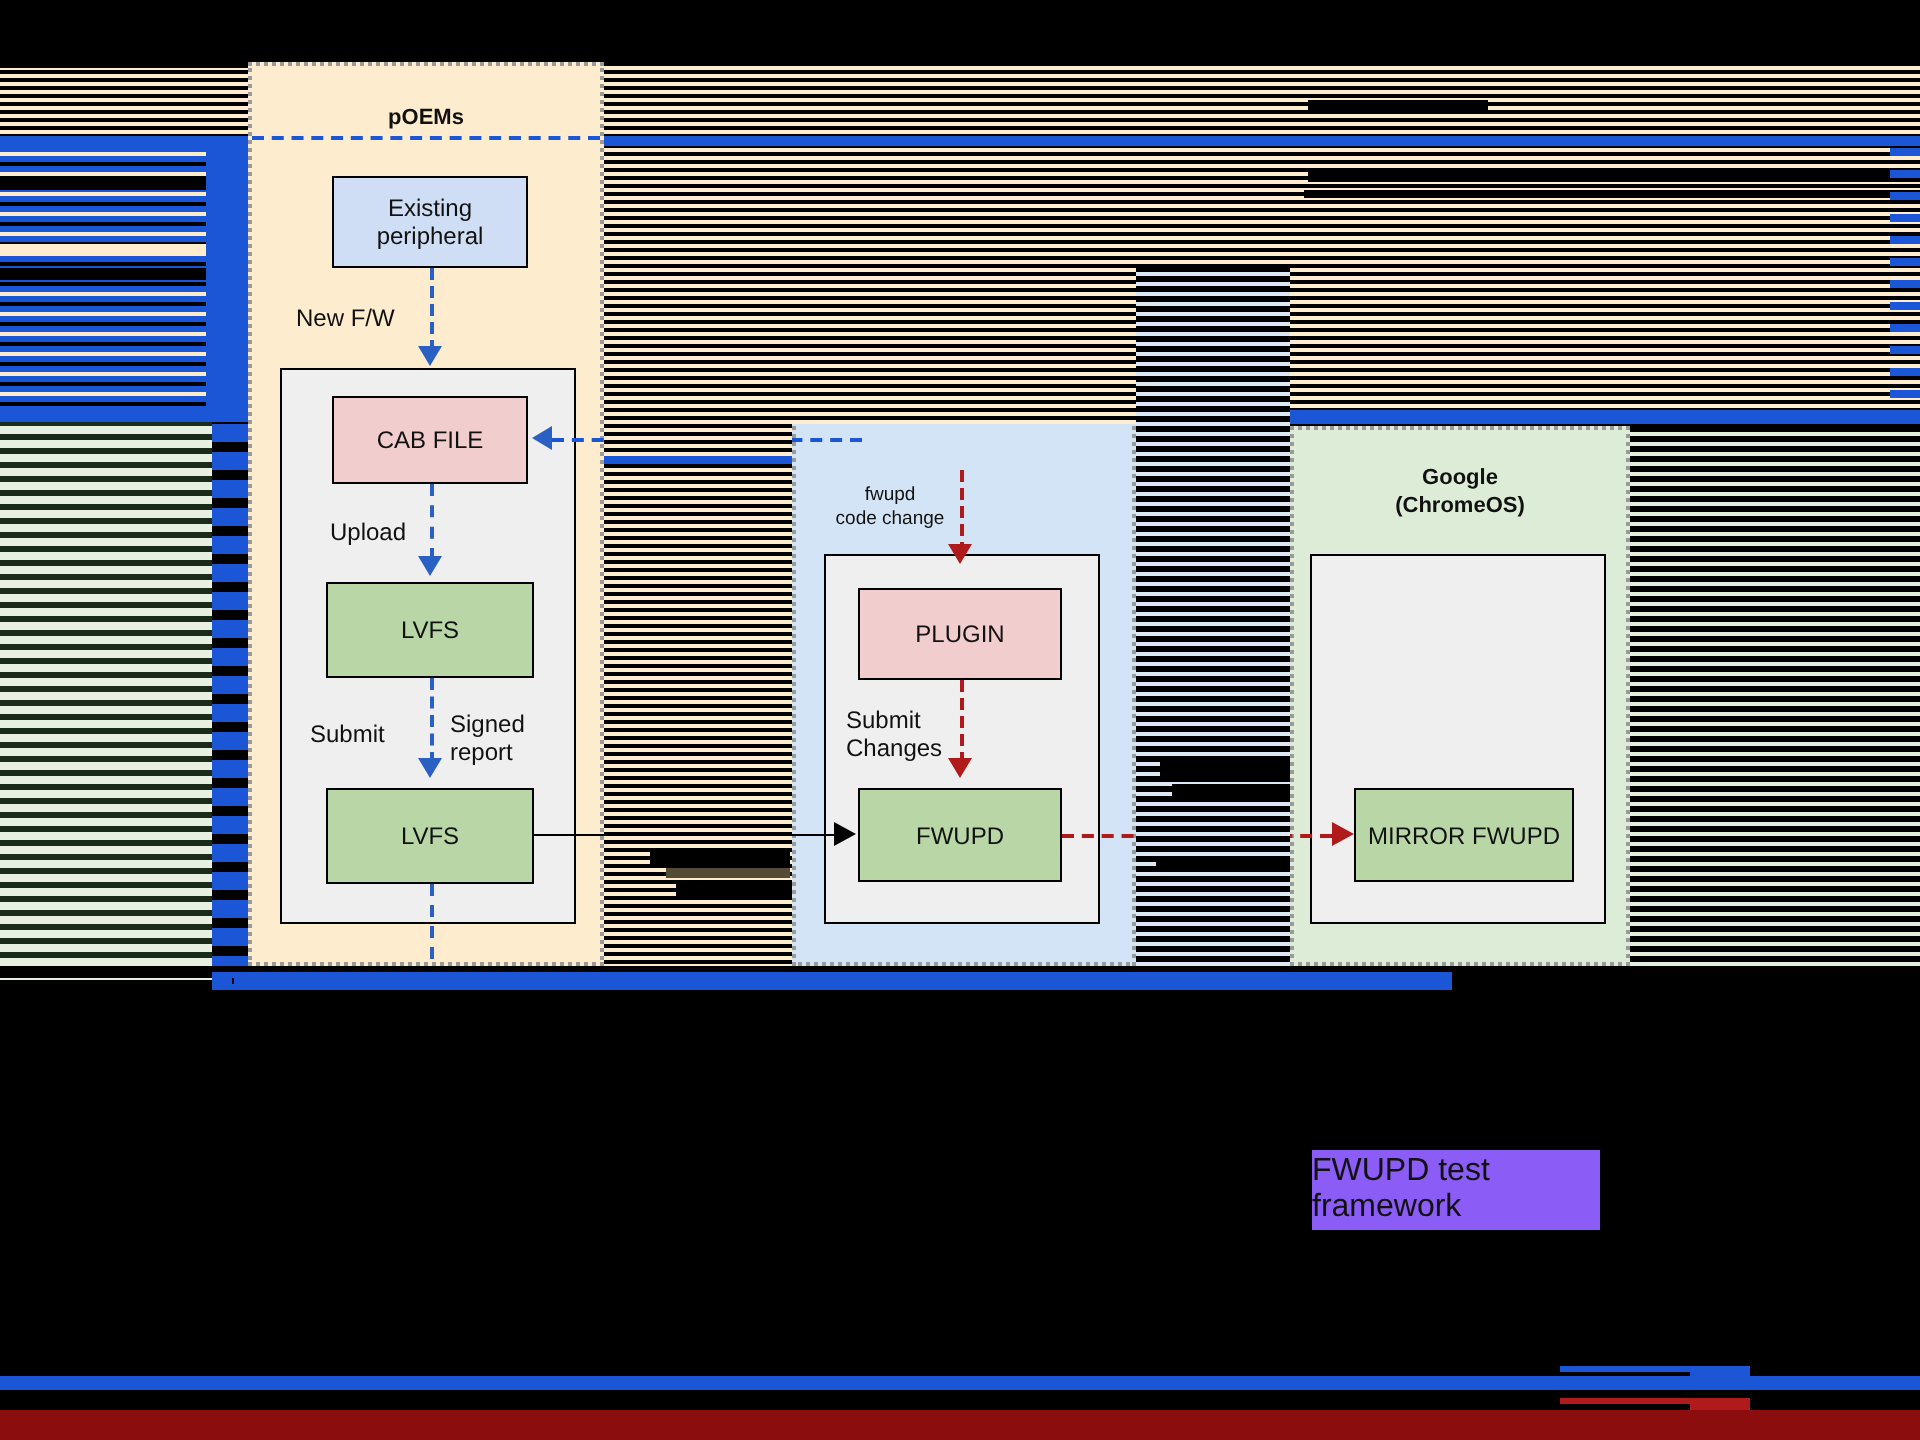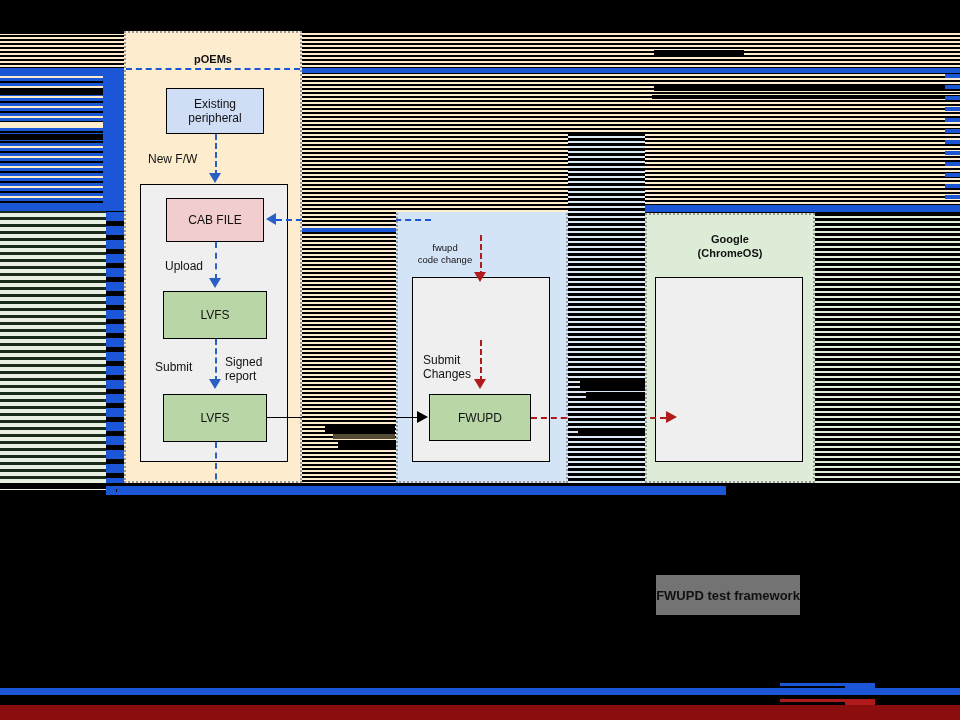--- a/index.html
+++ b/index.html
@@ -33,22 +33,22 @@
   .hline-blue-d{position:absolute;height:0;border-top:2px dashed #1a56d6;}
   .hline-red-d{position:absolute;height:0;border-top:2.5px dashed #b11a1a;}
 
   .arrow{position:absolute;width:0;height:0;}
   .ar-down-blue{border-left:6px solid transparent;border-right:6px solid transparent;border-top:10px solid #2a5fc4;}
   .ar-down-red{border-left:6px solid transparent;border-right:6px solid transparent;border-top:10px solid #b11a1a;}
   .ar-left-blue{border-top:6px solid transparent;border-bottom:6px solid transparent;border-right:10px solid #2a5fc4;}
   .ar-right-black{border-top:6px solid transparent;border-bottom:6px solid transparent;border-left:11px solid #000;}
   .ar-right-red{border-top:6px solid transparent;border-bottom:6px solid transparent;border-left:11px solid #b11a1a;}
 
-  .testbox{position:absolute;background:#737373;display:flex;align-items:center;
-           justify-content:center;font-size:13px;font-weight:bold;color:#111;}
+  .testbox{position:absolute;background:#8b5cf6;display:flex;align-items:center;
+           justify-content:center;font-size:16px;font-weight:normal;color:#111;}
 
   
   #glitch{position:absolute;left:0;top:0;width:960px;height:720px;pointer-events:none;}
   .gstripe{position:absolute;}
 </style>
 </head>
 <body>
 
 <div id="stage">
 
@@ -103,24 +103,26 @@
     <div class="node n-blue" style="left:166px;top:88px;width:98px;height:46px;white-space:pre-line;">Existing
 peripheral</div>
 
     <div class="node n-pink" style="left:166px;top:198px;width:98px;height:44px;">CAB FILE</div>
 
     <div class="node n-green" style="left:163px;top:291px;width:104px;height:48px;">LVFS</div>
 
     <div class="node n-green" style="left:163px;top:394px;width:104px;height:48px;">LVFS</div>
 
 
+    <div class="node n-pink" style="left:429px;top:294px;width:102px;height:46px;">PLUGIN</div>
 
     <div class="node n-green" style="left:429px;top:394px;width:102px;height:47px;">FWUPD</div>
 
 
+    <div class="node n-green" style="left:677px;top:394px;width:110px;height:47px;">MIRROR FWUPD</div>
 
     <div class="lbl" style="left:148px;top:152px;">New F/W</div>
     <div class="lbl" style="left:165px;top:259px;">Upload</div>
     <div class="lbl" style="left:155px;top:360px;">Submit</div>
     <div class="lbl" style="left:225px;top:355px;white-space:pre-line;">Signed
 report</div>
     <div class="lbl-sm" style="left:414px;top:242px;width:62px;white-space:pre-line;">fwupd
 code change</div>
     <div class="lbl" style="left:423px;top:353px;white-space:pre-line;">Submit
 Changes</div>

